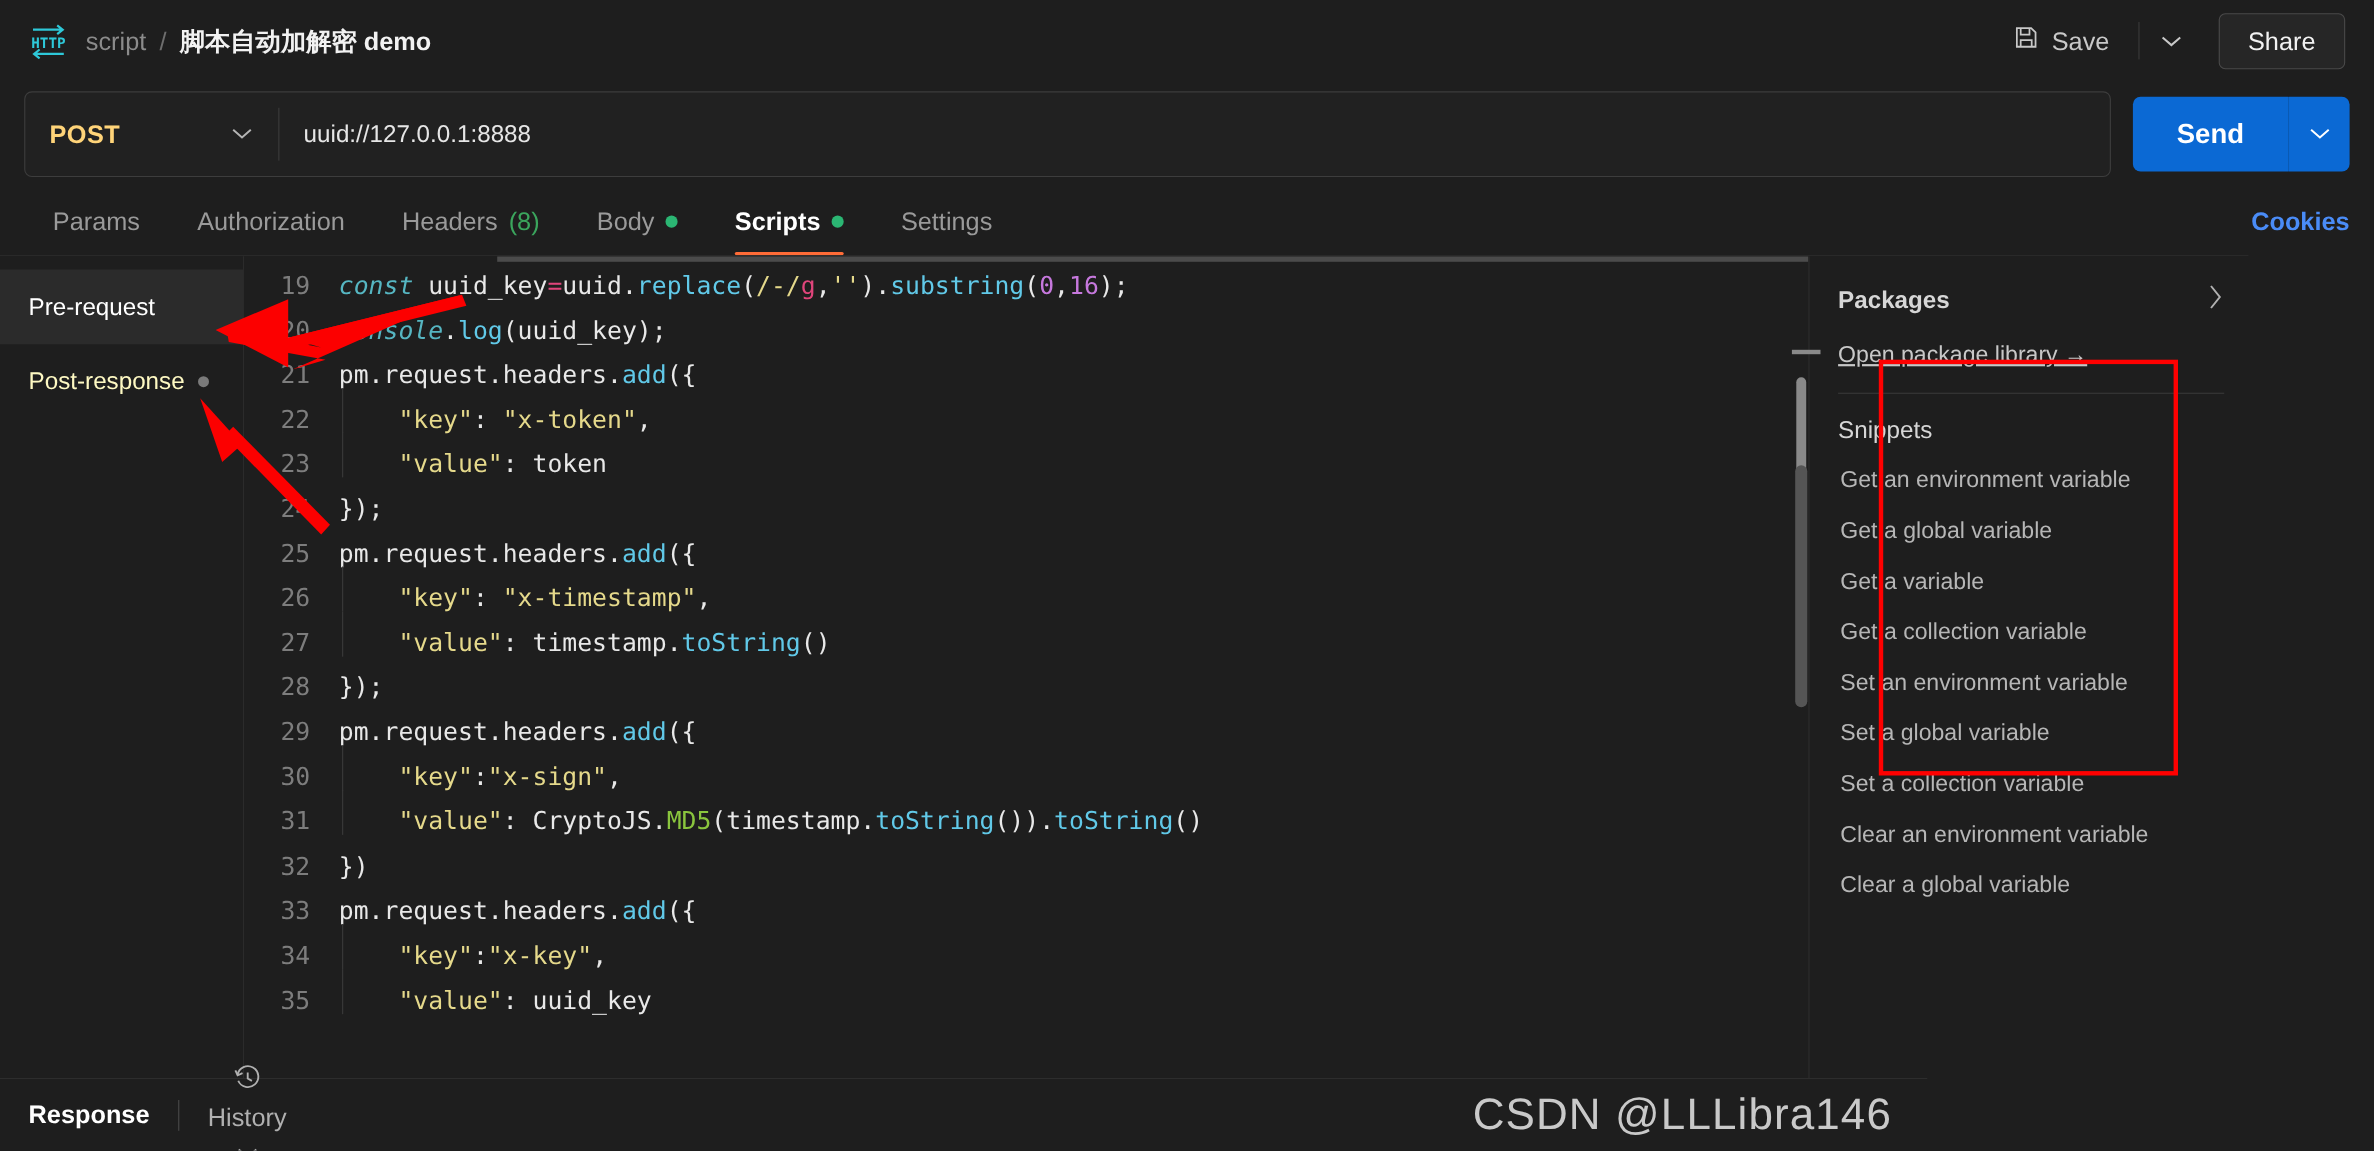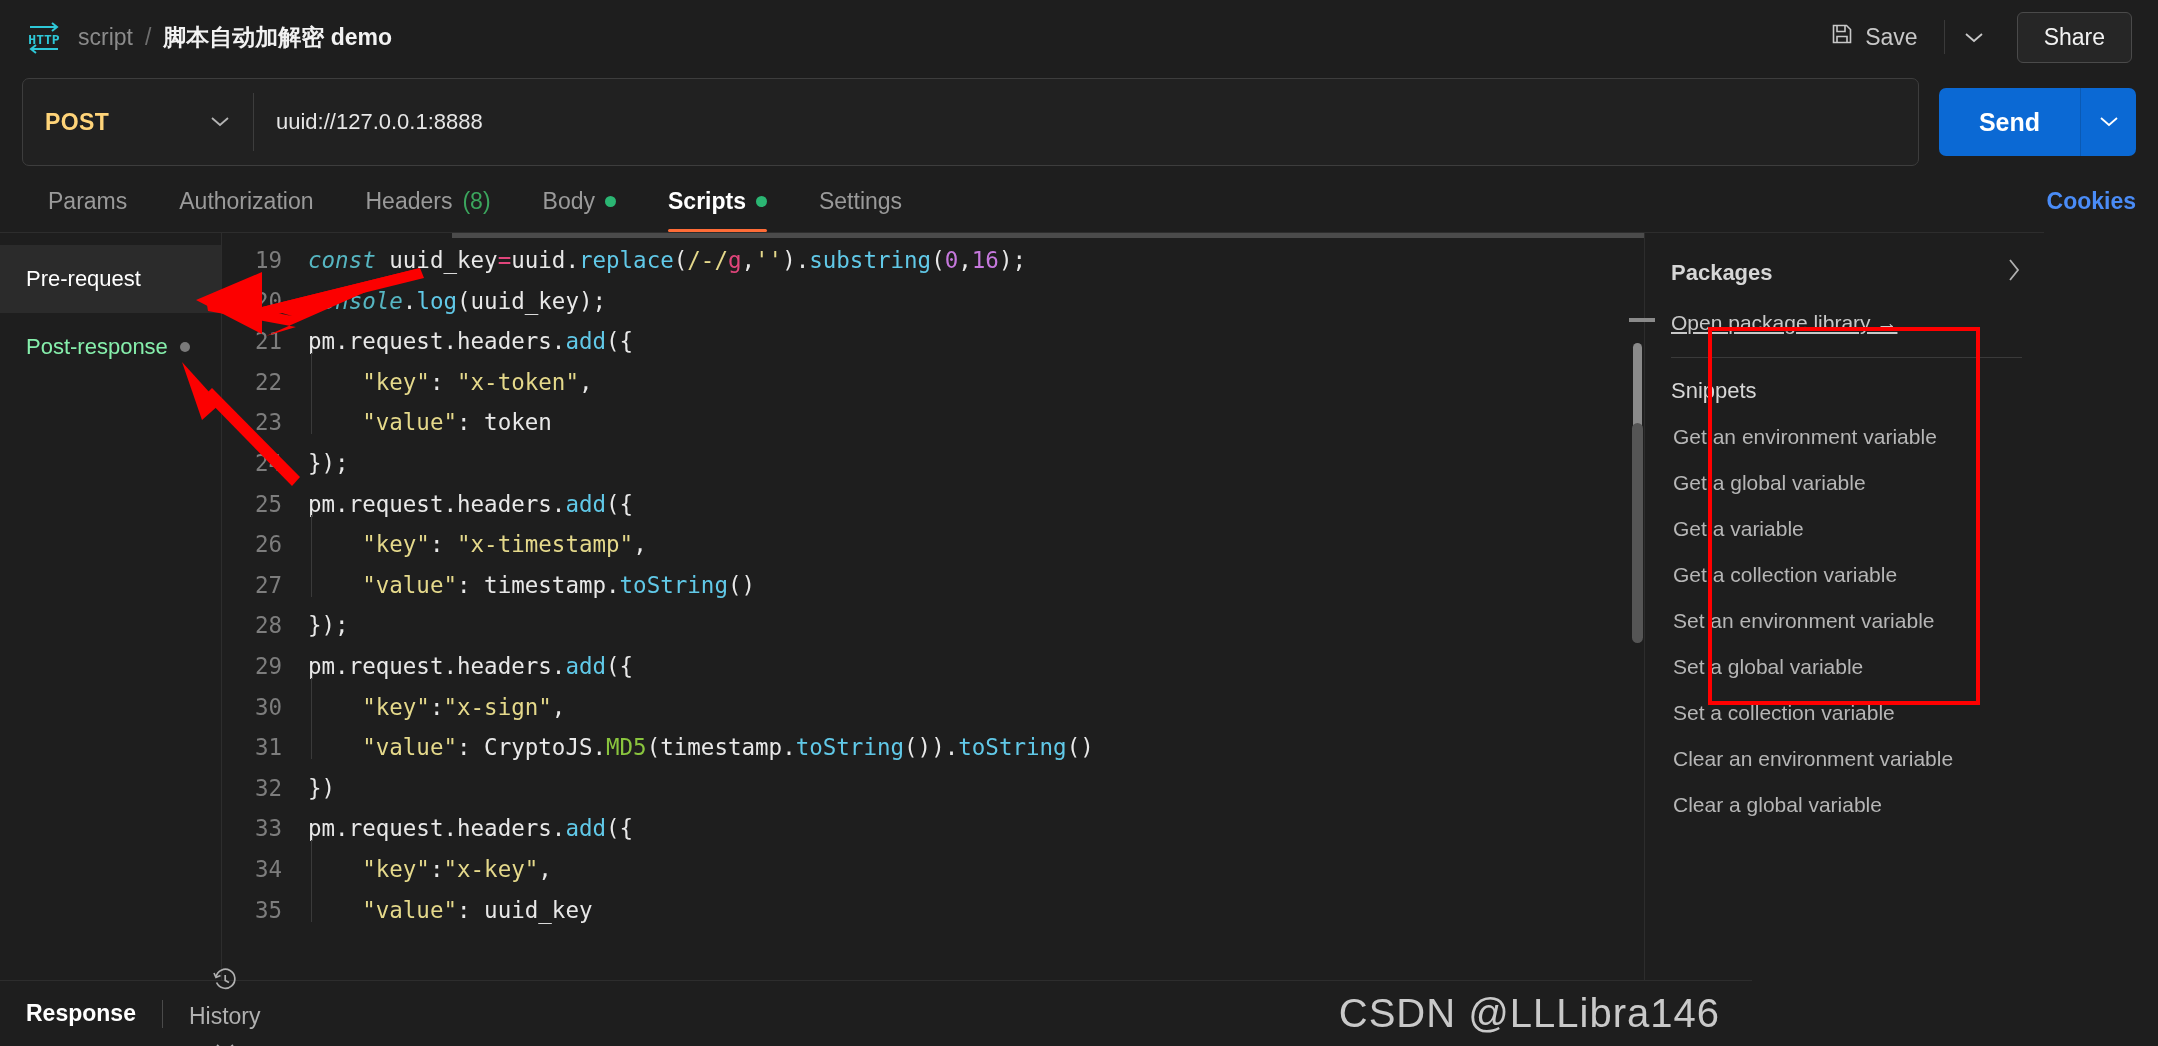--- a/index.html
+++ b/index.html
@@ -40,21 +40,21 @@
     border: 1px solid #4a4a4a; border-radius: 6px;
     padding: 11px 26px; background: #262626; cursor: pointer;
   }
 
   
   .urlbar-row {
     position: absolute; left: 0; top: 74px; width: 2158px; height: 96px;
     display: flex; align-items: center; padding: 0 22px;
   }
   .urlbar {
-    flex: 1; height: 88px; border: 1px solid #3d3d3d; border-radius: 7px;
+    flex: 1; height: 78px; border: 1px solid #3d3d3d; border-radius: 7px;
     background: #212121; display: flex; align-items: stretch;
   }
   .method-box {
     display: flex; align-items: center; gap: 0; padding: 0 22px;
     min-width: 230px; cursor: pointer;
   }
   .method-label { color: #ffd479; font-size: 23px; font-weight: 700; letter-spacing: .4px; }
   .method-caret { color: #b4b4b4; font-size: 18px; margin-left: auto; }
   .url-divider { width: 1px; background: #3d3d3d; margin: 14px 0; }
   .url-input {
@@ -102,21 +102,21 @@
     display: flex; border-top: 1px solid #2d2d2d;
   }
 
   
   .script-side {
     width: 222px; flex: none; background: #1e1e1e;
     border-right: 1px solid #2d2d2d; padding-top: 12px;
   }
   .script-item {
     height: 68px; display: flex; align-items: center; gap: 12px;
-    padding: 0 26px; color: #86efac; font-size: 22px; cursor: pointer;
+    padding: 0 26px; color: #fef9c3; font-size: 22px; cursor: pointer;
   }
   .script-item.active { background: #2b2b2b; color: #ffffff; }
   .dot-grey { width: 10px; height: 10px; border-radius: 50%; background: #7a7a7a; display: inline-block; }
 
   
   .editor-wrap { flex: 1; position: relative; overflow: hidden; background: #1e1e1e; }
   .code {
     font-family: "DejaVu Sans Mono", monospace; font-size: 22.5px; line-height: 40.6px;
     padding-top: 7px; white-space: pre;
   }

